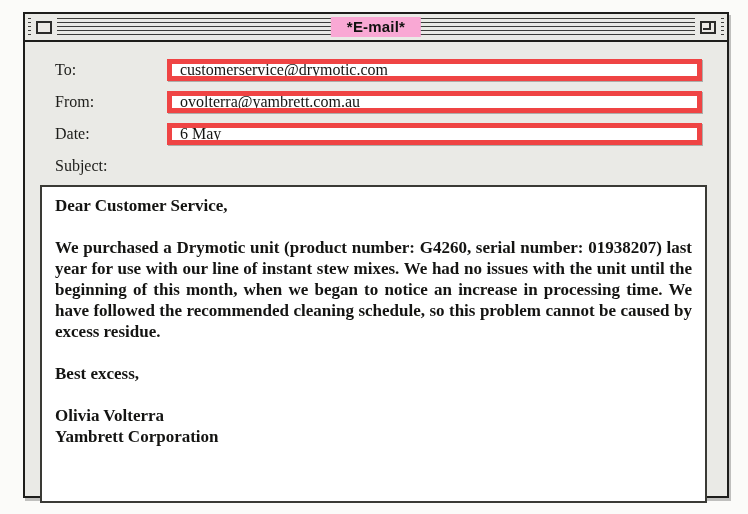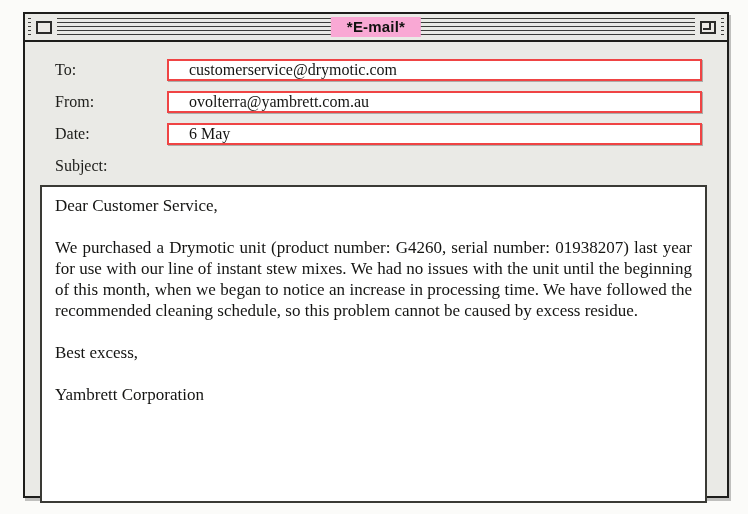--- a/index.html
+++ b/index.html
@@ -104,41 +104,42 @@
     width: 112px;
     flex: 0 0 112px;
     font-size: 16px;
     color: #1d1d1a;
   }
   .field-input {
     flex: 1;
     height: 22px;
     box-sizing: border-box;
     background: #ffffff;
-    border: 2px solid #ef4444;
+    border: 5px solid #ef4444;
     border-radius: 0;
     box-shadow: 1px 1px 0 rgba(60,60,55,0.35);
     font-family: "Liberation Serif", serif;
     font-size: 16px;
     color: #141412;
-    padding: 0 20px;
+    padding: 0 8px;
     outline: none;
   }
   
   .message {
     margin: 3px 20px 0 15px;
     height: 318px;
     box-sizing: border-box;
     background: #ffffff;
     border: 2px solid #3a3a35;
     padding: 8px 13px;
     font-size: 17px;
     line-height: 21px;
     color: #141412;
     overflow: hidden;
+    font-weight: bold;
   }
   .message p {
     margin: 0 0 21px 0;
     text-align: justify;
   }
   .message .sig {
     line-height: 21px;
   }
 </style>
 </head>
@@ -172,16 +173,17 @@
     </div>
     <div class="field-row">
       <label class="field-label">Subject:</label>
     </div>
   </div>
 
   <div class="message">
     <p>Dear Customer Service,</p>
     <p>We purchased a Drymotic unit (product number: G4260, serial number: 01938207) last year for use with our line of instant stew mixes. We had no issues with the unit until the beginning of this month, when we began to notice an increase in processing time. We have followed the recommended cleaning schedule, so this problem cannot be caused by excess residue.</p>
     <p>Best excess,</p>
+    <div class="sig">Olivia Volterra</div>
     <div class="sig">Yambrett Corporation</div>
   </div>
 
 </div>
 
 </body></html>

